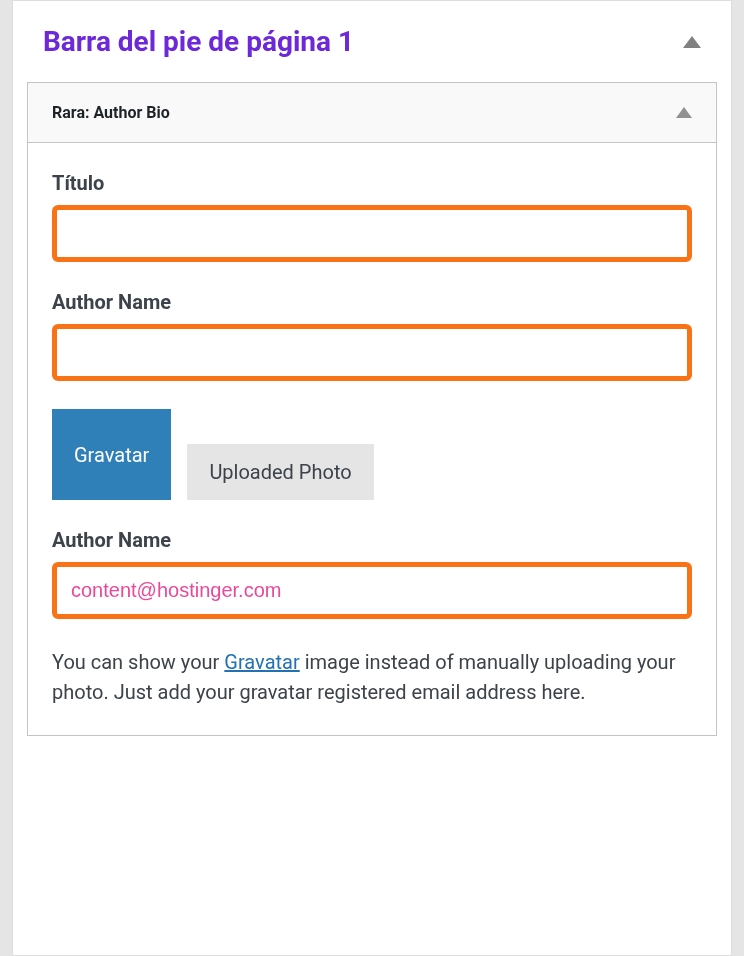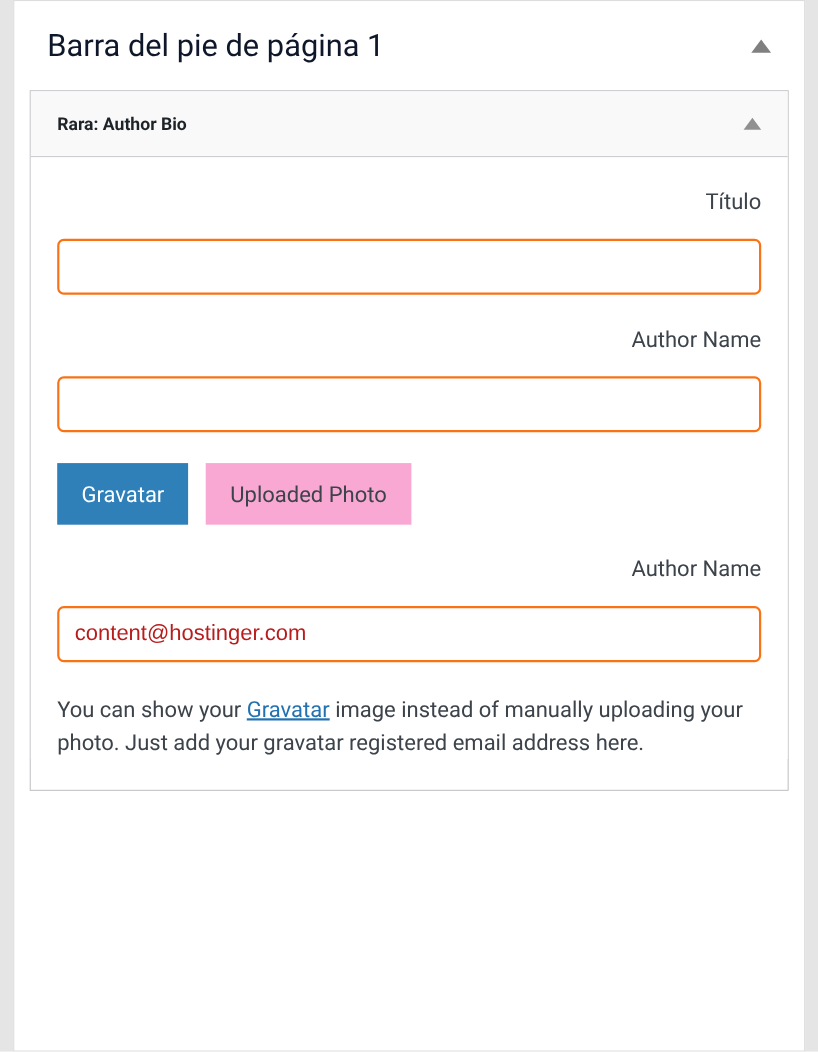--- a/index.html
+++ b/index.html
@@ -22,22 +22,22 @@
       height: 100%;
     }
     .panel-header {
       display: flex;
       justify-content: space-between;
       align-items: center;
       padding: 24px 30px;
     }
     .panel-title {
       font-size: 28px;
-      font-weight: 400;
-      color: #0f172a;
+      font-weight: 700;
+      color: #6d28d9;
     }
     .triangle-up {
       width: 0;
       height: 0;
       border-left: 9px solid transparent;
       border-right: 9px solid transparent;
       border-bottom: 12px solid #808080;
     }
     .widget-container {
       margin: 0 14px;
@@ -61,33 +61,31 @@
       background: #fff;
     }
     .form-group {
       margin-bottom: 28px;
     }
     .form-label {
       display: block;
       font-size: 20px;
       color: #3c434a;
       margin-bottom: 10px;
-      font-weight: 400;
-      text-align: right;
+      font-weight: 700;
     }
     .form-input {
       width: 100%;
-      border: 2px solid #f97316;
+      border: 5px solid #f97316;
       border-radius: 6px;
       padding: 12px 14px;
       font-size: 20px;
-      color: #b91c1c;
+      color: #ec4899;
       background: #fff;
       outline: none;
-      margin-top: 12px;
     }
     .form-textarea {
       width: 100%;
       border: 1px solid #8c8f94;
       border-radius: 6px;
       padding: 12px 14px;
       font-size: 20px;
       color: #2c3338;
       background: #fff;
       outline: none;
@@ -105,22 +103,23 @@
       font-size: 20px;
       border: none;
       cursor: pointer;
       font-family: inherit;
     }
     .btn-primary {
       background: #2f7fb9;
       color: #fff;
     }
     .btn-secondary {
-      background: #f9a8d4;
+      background: #e5e5e5;
       color: #3c434a;
+      margin-top: 35px;
     }
     .help-text {
       font-size: 20px;
       color: #3c434a;
       line-height: 1.5;
       margin-bottom: 28px;
     }
     .help-text a {
       color: #2271b1;
       text-decoration: underline;

